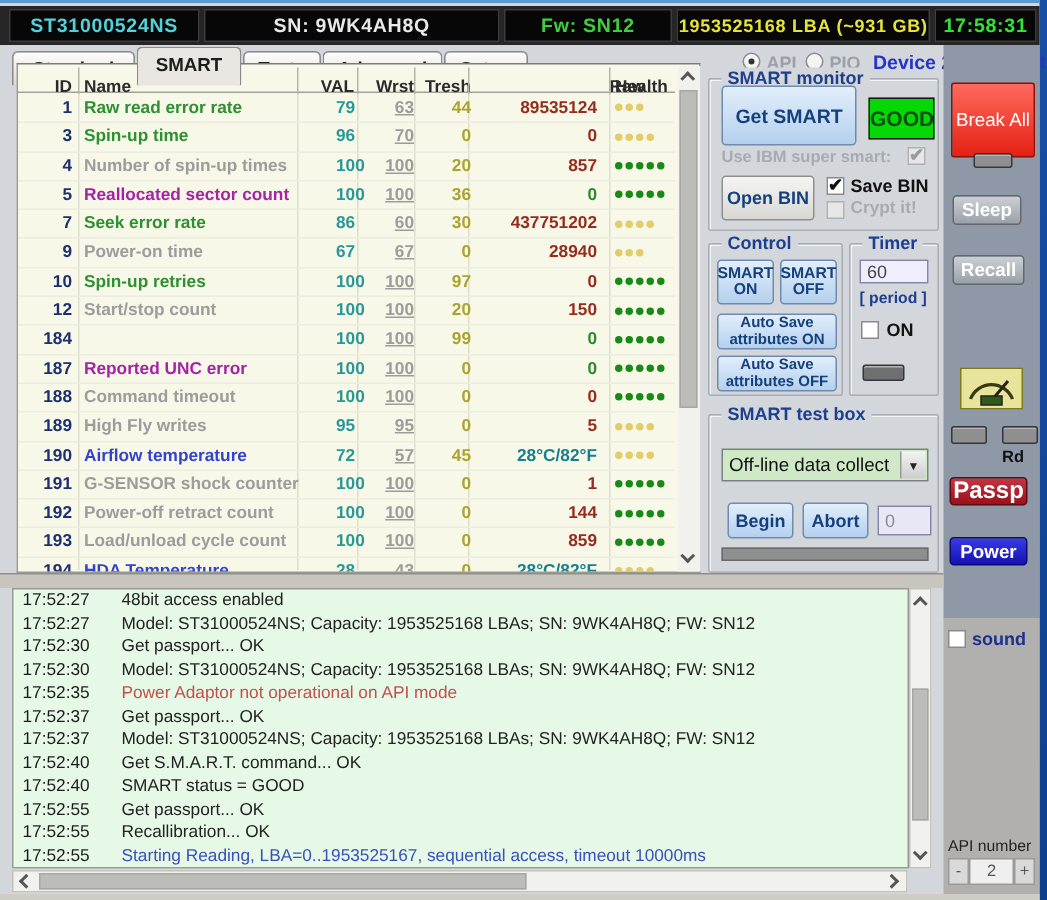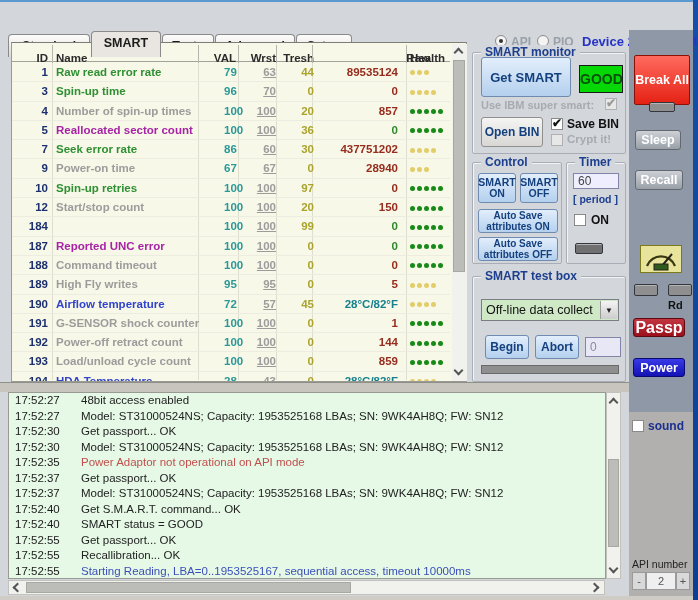--- a/index.html
+++ b/index.html
@@ -102,21 +102,21 @@
               border:1px solid #6a6a6a; }
 
   
   .strip { position:absolute; left:629px; top:28px; width:64px; height:382px; background:#8e98a6; }
   .strip-lower { position:absolute; left:629px; top:410px; width:64px; height:190px; background:#b1b0af; }
   .btn-strip { position:absolute; background:linear-gradient(#cdd1d6,#9aa0a8); border:1px solid #63686f;
                border-radius:3px; color:#fff; font-weight:700; font-size:12.5px;
                display:flex; align-items:center; justify-content:center;text-align:right; }
   .btn-break { position:absolute; left:5px; top:25px; width:56px; height:50px;
                background:linear-gradient(#ff6a5e,#e42114); border:1px solid #8c1006; border-radius:2px;
-               color:#fff; font-weight:700; font-size:12.5px; display:flex; align-items:center; justify-content:center; }
+               color:#fff; font-weight:400; font-size:12.5px; display:flex; align-items:center; justify-content:center; }
   .btn-passp { position:absolute; left:4px; top:288px; width:52px; height:19px;
                background:linear-gradient(#c23642,#9c101c); border:1px solid #5e0a12; border-radius:3px;
                color:#fff; font-weight:700; font-size:16px; display:flex; align-items:center; justify-content:center; }
   .btn-power { position:absolute; left:4px; top:328px; width:52px; height:19px;
                background:linear-gradient(#3a3ae8,#1212b4); border:1px solid #0a0a70; border-radius:3px;
                color:#fff; font-weight:700; font-size:12.5px; display:flex; align-items:center; justify-content:center; }
   .mini-label { position:absolute; font-size:11px; font-weight:700; color:#111;padding-left:33px; }
   .sound-label { position:absolute; left:19px; top:7px; font-size:12px; font-weight:700; color:#1c2f8e; }
   .api-label { position:absolute; left:3px; top:146px; font-size:10.5px; color:#222; }
   .spin-btn { position:absolute; top:160px; width:14px; height:18px; background:#d9d9d9; border:1px solid #9a9a9a;
@@ -136,20 +136,27 @@
   .sb-v-log { left:606px; top:390px; width:15px; height:187px; border:1px solid #c2c2bd; }
   .sb-h { left:8px; top:578px; width:597px; height:15px; border:1px solid #c2c2bd; }
   .frame-bottom { position:absolute; left:0; top:594px; width:693px; height:6px; background:#cfccc6; }
 </style>
 </head>
 <body>
 
 <div class="desktop"></div>
 <div class="app">
 
+  <div class="topbar">
+    <div class="seg seg-model">ST31000524NS</div>
+    <div class="seg seg-sn">SN: 9WK4AH8Q</div>
+    <div class="seg seg-fw">Fw: SN12</div>
+    <div class="seg seg-lba">1953525168 LBA (~931 GB)</div>
+    <div class="seg seg-time">17:58:31</div>
+  </div>
 
   <div class="tabrow">
     <div class="tab tab-standard">Standard</div>
     <div class="tab tab-smart active">SMART</div>
     <div class="tab tab-tests">Tests</div>
     <div class="tab tab-advanced">Advanced</div>
     <div class="tab tab-setup">Setup</div>
   </div>
   <div class="rb sel" style="left:495px; top:33px;"></div>
   <div class="rb-label" style="left:511px; top:33px;">API</div>

